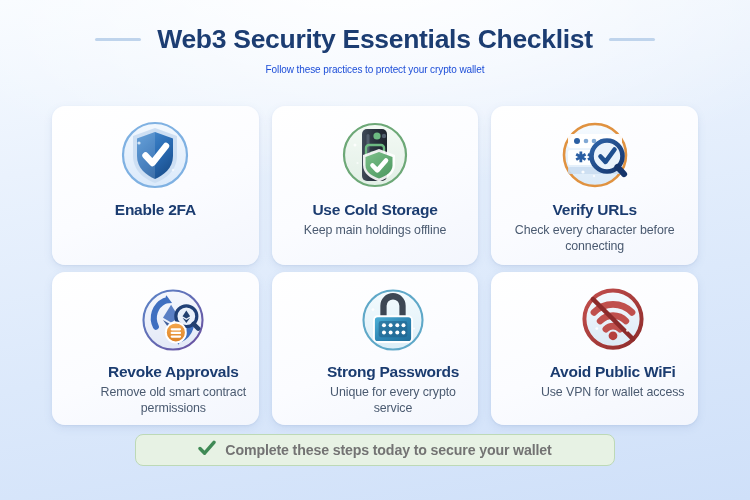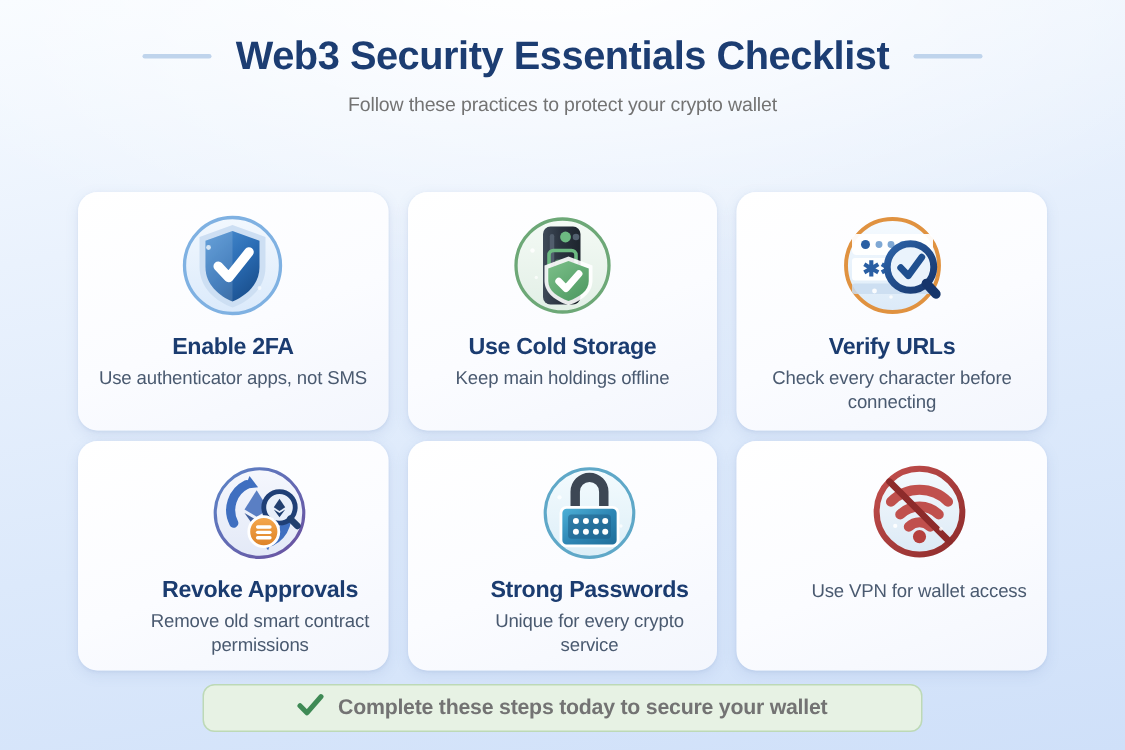--- a/index.html
+++ b/index.html
@@ -19,22 +19,22 @@
   }
 
   #root {
     width: 750px;
     height: 500px;
     position: relative;
   }
 
   
   .header {
+    padding-top: 24px;
     text-align: center;
-    margin-top: 22px;
   }
   .title-row {
     display: flex;
     align-items: center;
     justify-content: center;
     gap: 16px;
   }
   .rule {
     width: 46px;
     height: 3px;
@@ -44,22 +44,22 @@
   }
   .page-title {
     font-size: 26.5px;
     font-weight: bold;
     color: #1c3d72;
     letter-spacing: -0.3px;
     white-space: nowrap;
   }
   .page-subtitle {
     margin-top: 9px;
-    font-size: 13px;
-    color: #737373;
+    font-size: 10px;
+    color: #1d4ed8;
     letter-spacing: -0.1px;
   }
 
   
   .grid {
     position: absolute;
     left: 52px;
     top: 106px;
     width: 646px;
     display: grid;
@@ -166,21 +166,20 @@
           <circle cx="42" cy="40" r="32" fill="none" stroke="#7fb1e2" stroke-width="2.2"></circle>
           <path d="M42 13 L64 21 L64 41 C64 55 53 64 42 68 C31 64 20 55 20 41 L20 21 Z" fill="#cddff3"></path>
           <path d="M42 17 L60 23.5 L60 41 C60 53 50.5 60.5 42 64 C33.5 60.5 24 53 24 41 L24 23.5 Z" fill="url(#g1sh)"></path>
           <path d="M42 17 L42 64 C33.5 60.5 24 53 24 41 L24 23.5 Z" fill="#ffffff" opacity="0.14"></path>
           <path d="M32.5 40.5 L39.5 48 L53 31" fill="none" stroke="#ffffff" stroke-width="6.4" stroke-linecap="round" stroke-linejoin="round"></path>
           <circle cx="26" cy="28" r="1.6" fill="#ffffff" opacity="0.75"></circle>
           <circle cx="60" cy="55" r="1.3" fill="#ffffff" opacity="0.6"></circle>
         </svg>
       </div>
       <div class="card-title">Enable 2FA</div>
-      <div class="card-desc">Use authenticator apps, not SMS</div>
     </div>
 
     <div class="card">
       <div class="icon-wrap">
         <svg width="84" height="84" viewBox="0 0 84 84">
           <defs>
             <linearGradient id="g2disc" x1="0" y1="0" x2="0" y2="1">
               <stop offset="0" stop-color="#f4faf5"></stop>
                 <stop offset="1" stop-color="#e2efe6"></stop>
             </linearGradient>
@@ -342,20 +341,21 @@
             <path d="M28.5 42 A19 19 0 0 1 55.5 42" stroke-width="7"></path>
             <path d="M34.5 50.5 A10.5 10.5 0 0 1 49.5 50.5" stroke-width="7"></path>
           </g>
           <circle cx="42" cy="57.5" r="4.6" fill="#b5403e"></circle>
           <circle cx="42" cy="40" r="30" fill="none" stroke="url(#g6red)" stroke-width="4.2"></circle>
           <line x1="21" y1="19" x2="63" y2="61" stroke="#8d2b2b" stroke-width="4.6" stroke-linecap="round"></line>
           <circle cx="25" cy="50" r="1.5" fill="#ffffff" opacity="0.9"></circle>
           <circle cx="57" cy="52" r="1.3" fill="#ffffff" opacity="0.8"></circle>
         </svg>
       </div>
+      <div class="card-title">Avoid Public WiFi</div>
       <div class="card-desc">Use VPN for wallet access</div>
     </div>
 
   </div>
 
   <div class="footer">
     <span class="check-glyph">
       <svg width="18" height="16" viewBox="0 0 18 16">
         <path d="M2 8.5 L6.6 13.2 L16 2.4" fill="none" stroke="#3f8a55" stroke-width="3.4" stroke-linecap="round" stroke-linejoin="round"></path>
       </svg>

